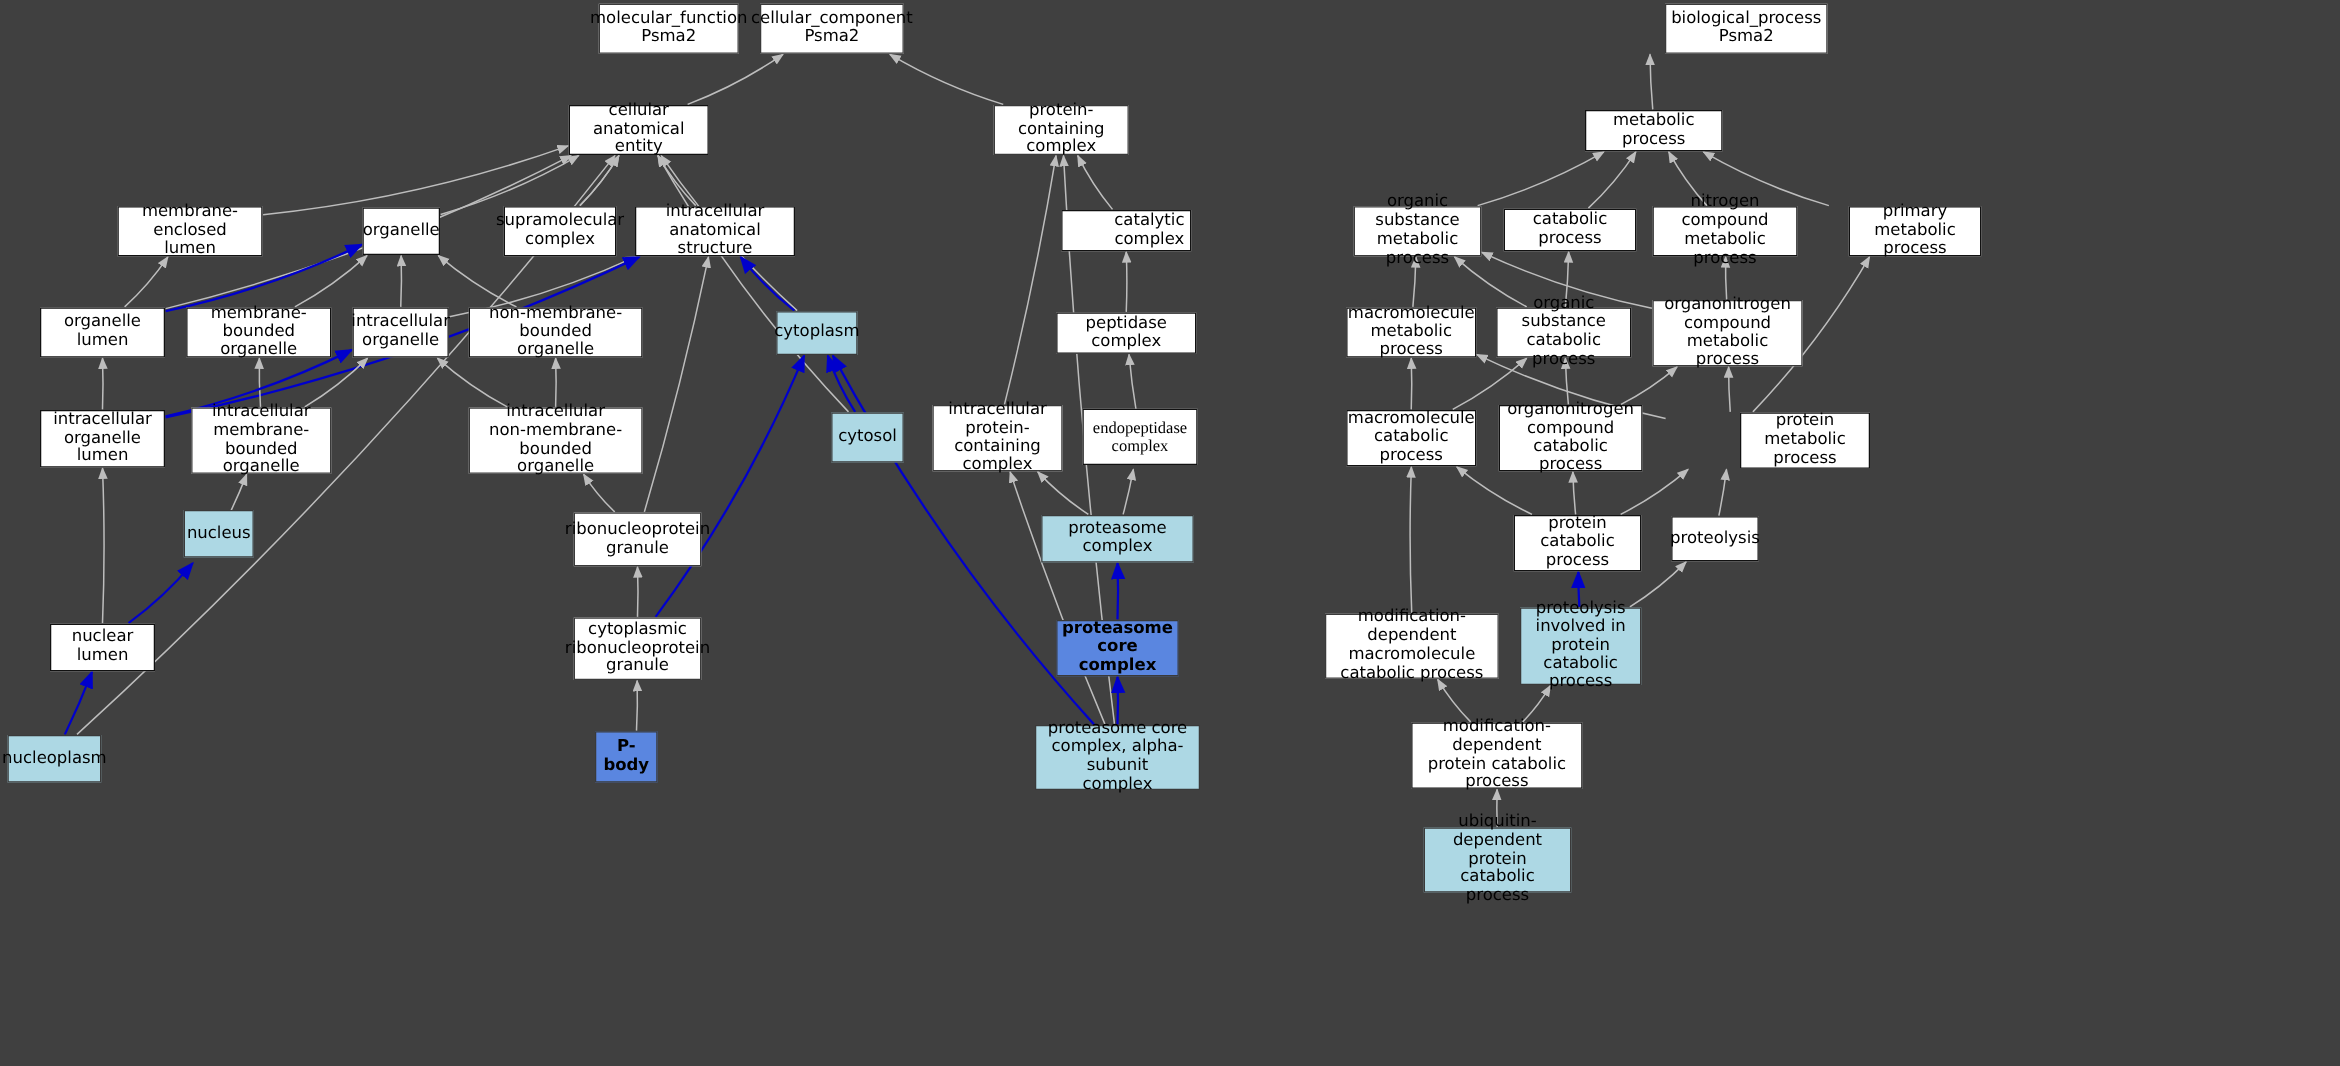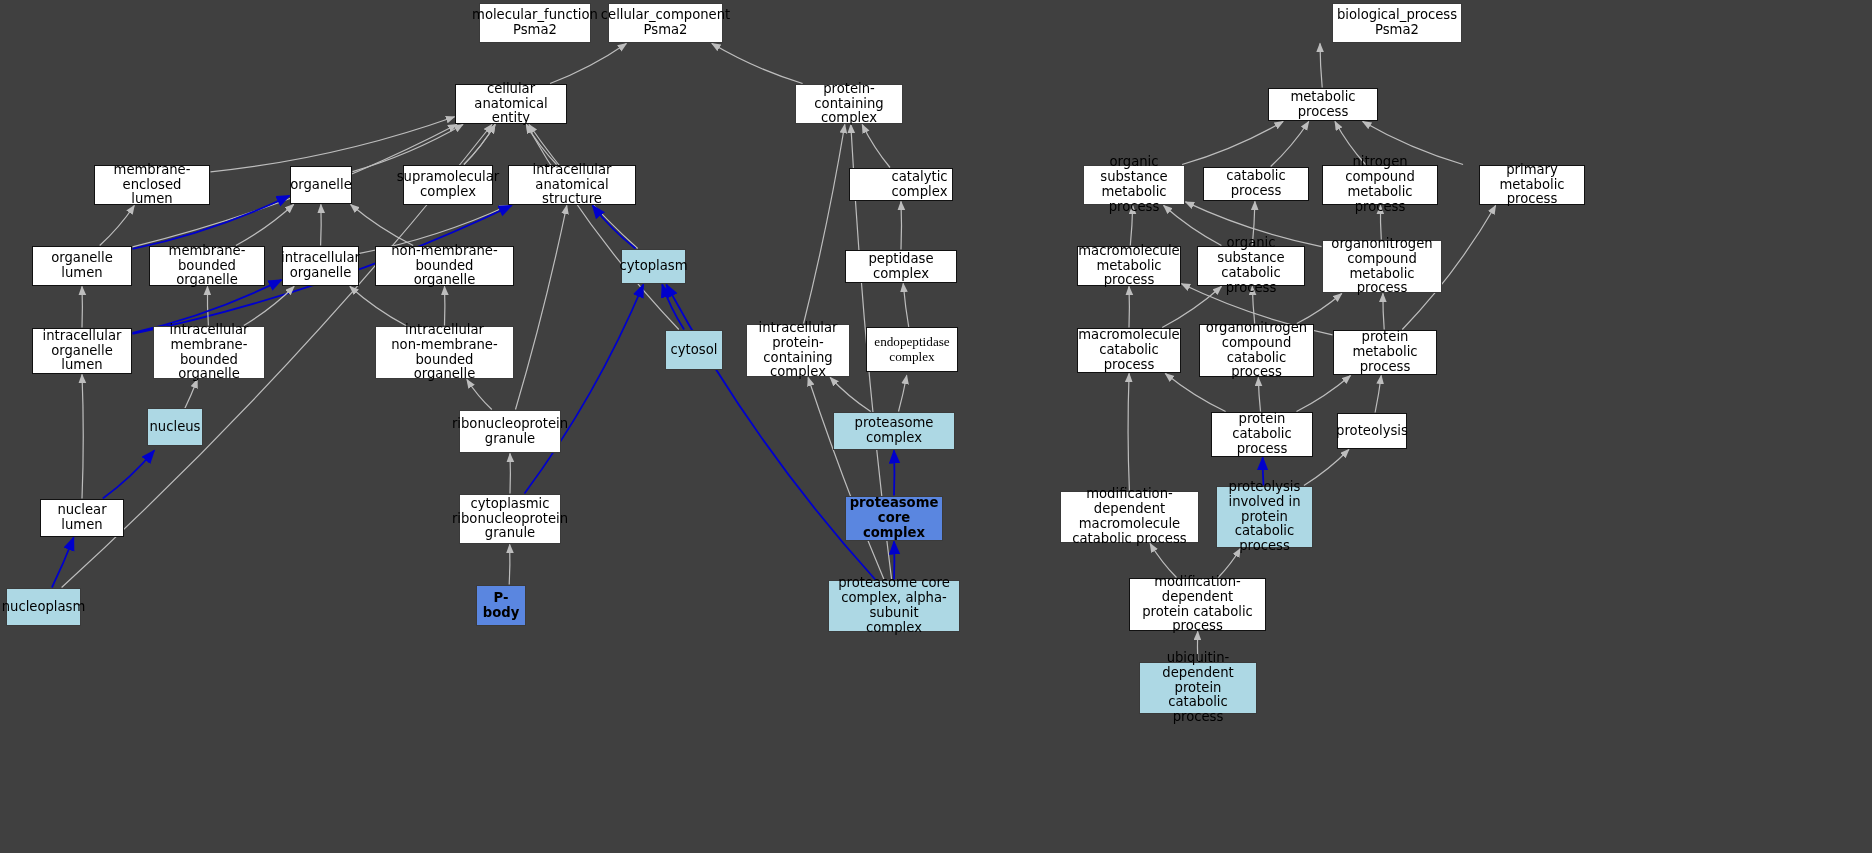--- a/index.html
+++ b/index.html
@@ -170,21 +170,21 @@
       <div class="node thick" style="left: 746px; top: 324px; width: 104px; height: 53px;">intracellular
 protein-containing
 complex</div>
       <div class="node" style="left: 866px; top: 327px; width: 92px; height: 45px; font-family: Liberation Serif, serif;">endopeptidase
 complex</div>
       <div class="node" style="left: 1077px; top: 328px; width: 104px; height: 45px;">macromolecule
 catabolic process</div>
       <div class="node" style="left: 1199px; top: 324px; width: 115px; height: 53px;">organonitrogen
 compound catabolic
 process</div>
-      <div class="node" style="left: 1333px; top: 330px; width: 104px; height: 45px;">protein metabolic
+      <div class="node" style="left: 1392px; top: 330px; width: 104px; height: 45px;">protein metabolic
 process</div>
       <div class="node lblue" style="left: 147px; top: 408px; width: 56px; height: 38px;">nucleus</div>
       <div class="node thick" style="left: 459px; top: 410px; width: 102px; height: 43px;">ribonucleoprotein
 granule</div>
       <div class="node lblue" style="left: 833px; top: 412px; width: 122px; height: 38px;">proteasome complex</div>
       <div class="node" style="left: 1211px; top: 412px; width: 102px; height: 45px;">protein catabolic
 process</div>
       <div class="node" style="left: 1337px; top: 413px; width: 70px; height: 36px;">proteolysis</div>
       <div class="node" style="left: 40px; top: 499px; width: 84px; height: 38px;">nuclear lumen</div>
       <div class="node thick" style="left: 459px; top: 494px; width: 102px; height: 50px;">cytoplasmic

